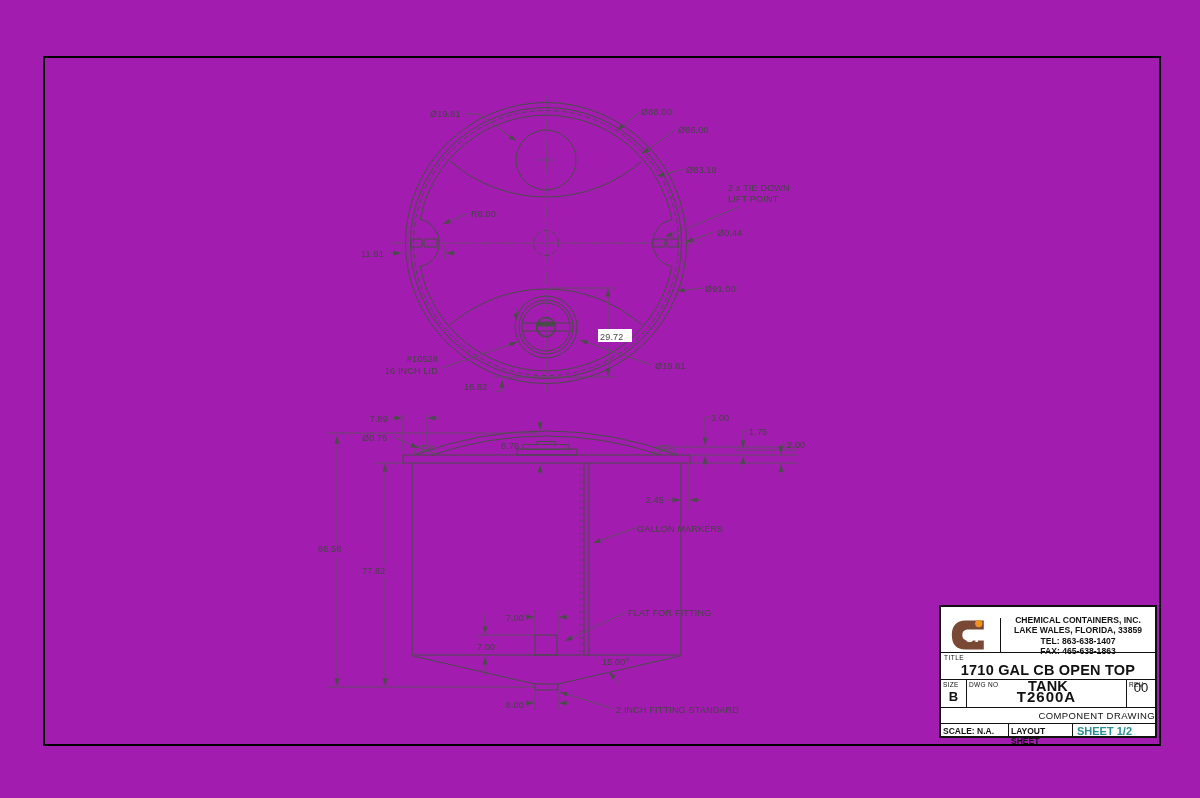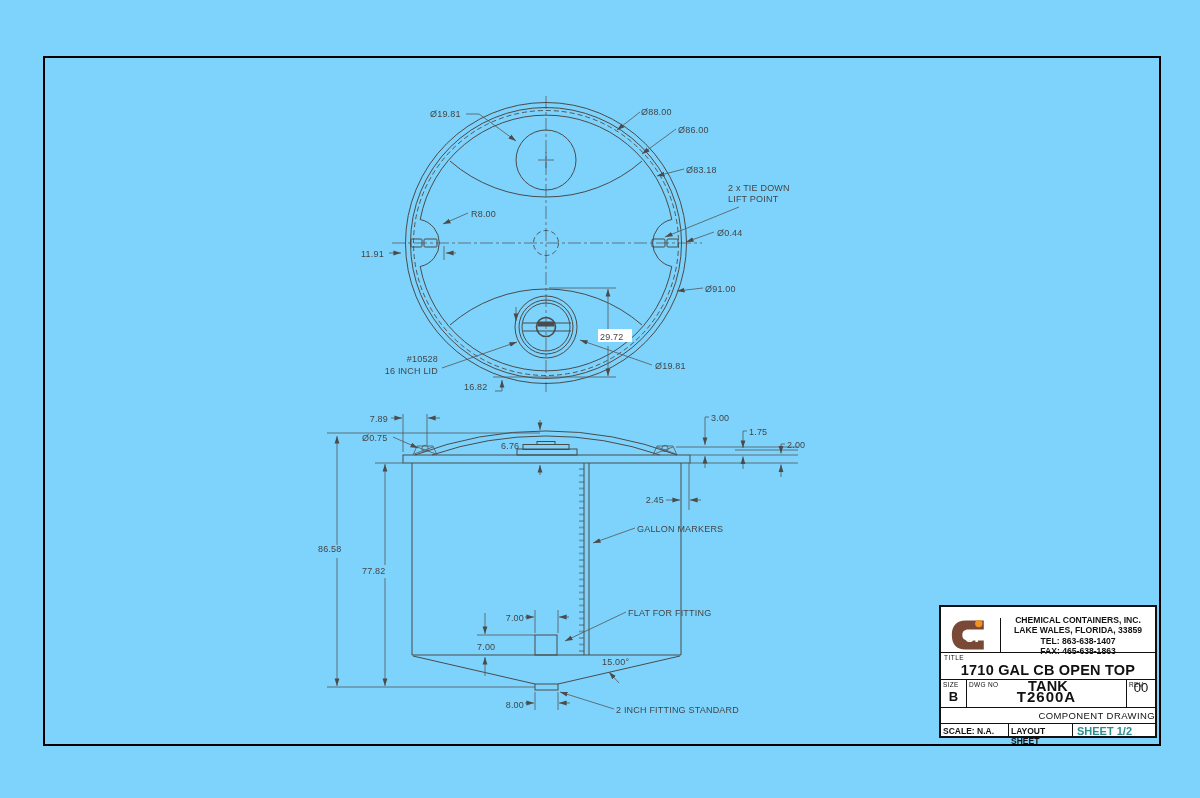--- a/index.html
+++ b/index.html
@@ -1,16 +1,16 @@
 <!DOCTYPE html>
 <html><head>
 <meta charset="utf-8">
 <style>
   html,body{margin:0;padding:0;background:#ffffff;}
-  #sheet{position:relative;width:1200px;height:798px;background:#7dd3fc;overflow:hidden;
+  #sheet{position:relative;width:1200px;height:798px;background:#a21caf;overflow:hidden;
          font-family:"Liberation Sans",sans-serif;}
   #border-frame{position:absolute;left:43px;top:56px;width:1114px;height:686px;
 . box-sizing:border-box;border:2px solid #000;}
   svg.drawing{position:absolute;left:0;top:0;}
   .geo{stroke:#4b4b4b;stroke-width:1;fill:none;}
   .geo2{stroke:#4b4b4b;stroke-width:1.6;fill:none;}
   .dash{stroke:#4b4b4b;stroke-width:0.9;fill:none;stroke-dasharray:5 3;}
   .cl{stroke:#5a5a5a;stroke-width:0.8;fill:none;stroke-dasharray:13 3 3 3;}
   .thin{stroke:#555;stroke-width:0.8;fill:none;}
   .dim{font-size:9px;fill:#454545;letter-spacing:.2px;}

